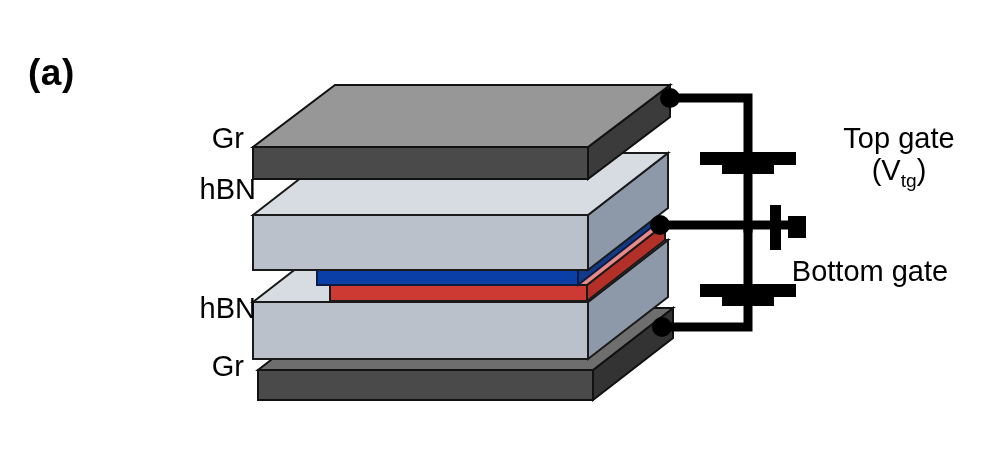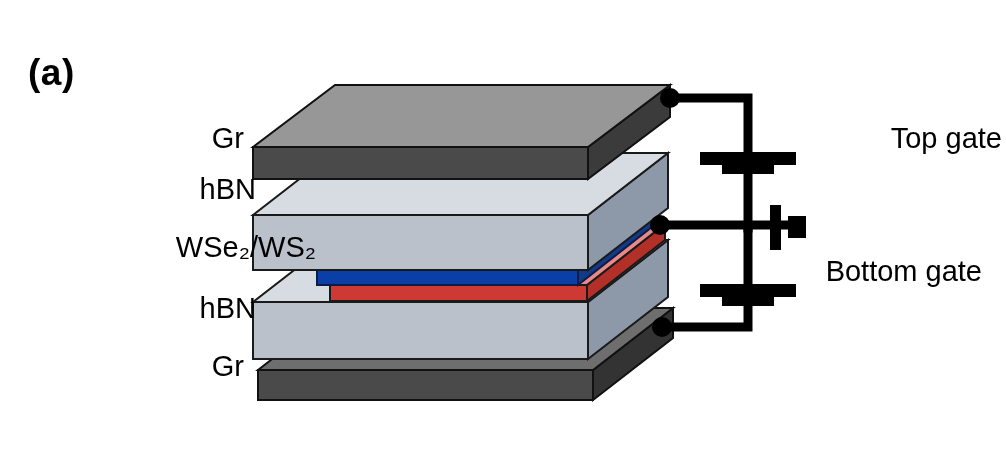--- a/index.html
+++ b/index.html
@@ -14,21 +14,21 @@
     font-family:"Liberation Sans","DejaVu Sans",sans-serif;
   }
 
   .stack-label{
     position:absolute;text-align:left;
     font-size:29px;line-height:1;white-space:nowrap;
     font-family:"Liberation Sans","DejaVu Sans",sans-serif;
   }
 
   .gate-label{
-    position:absolute;text-align:right;white-space:nowrap;
+    position:absolute;text-align:center;white-space:nowrap;
     font-size:29px;line-height:1.12;
     font-family:"Liberation Sans","DejaVu Sans",sans-serif;
   }
   .gate-label .ln2{display:block;}
   .gate-label sub{font-size:.66em;line-height:0;}
 </style>
 </head>
 <body>
 
 <div id="fig">
@@ -107,33 +107,31 @@
   <div class="panel-label">(a)</div>
 
   <div class="stack-label" style="right:762px;top:124px;">
     <span>Gr</span>
   </div>
 
   <div class="stack-label" style="right:750px;top:175px;">
     <span>hBN</span>
   </div>
 
-  <div class="stack-label" style="right:690px;top:233px;">
-    <span>WSe₂/WS₂</span>
-  </div>
 
   <div class="stack-label" style="right:750px;top:294px;">
     <span>hBN</span>
   </div>
 
   <div class="stack-label" style="right:762px;top:352px;">
     <span>Gr</span>
   </div>
 
   <div class="gate-label" style="left:796px;top:122px;width:206px;">
     <span>Top gate</span>
+    <span class="ln2"><span>(V</span><sub>tg</sub><span>)</span></span>
   </div>
 
   <div class="gate-label" style="left:758px;top:255px;width:224px;">
     <span>Bottom gate</span>
   </div>
 
 </div>
 
 </body></html>

